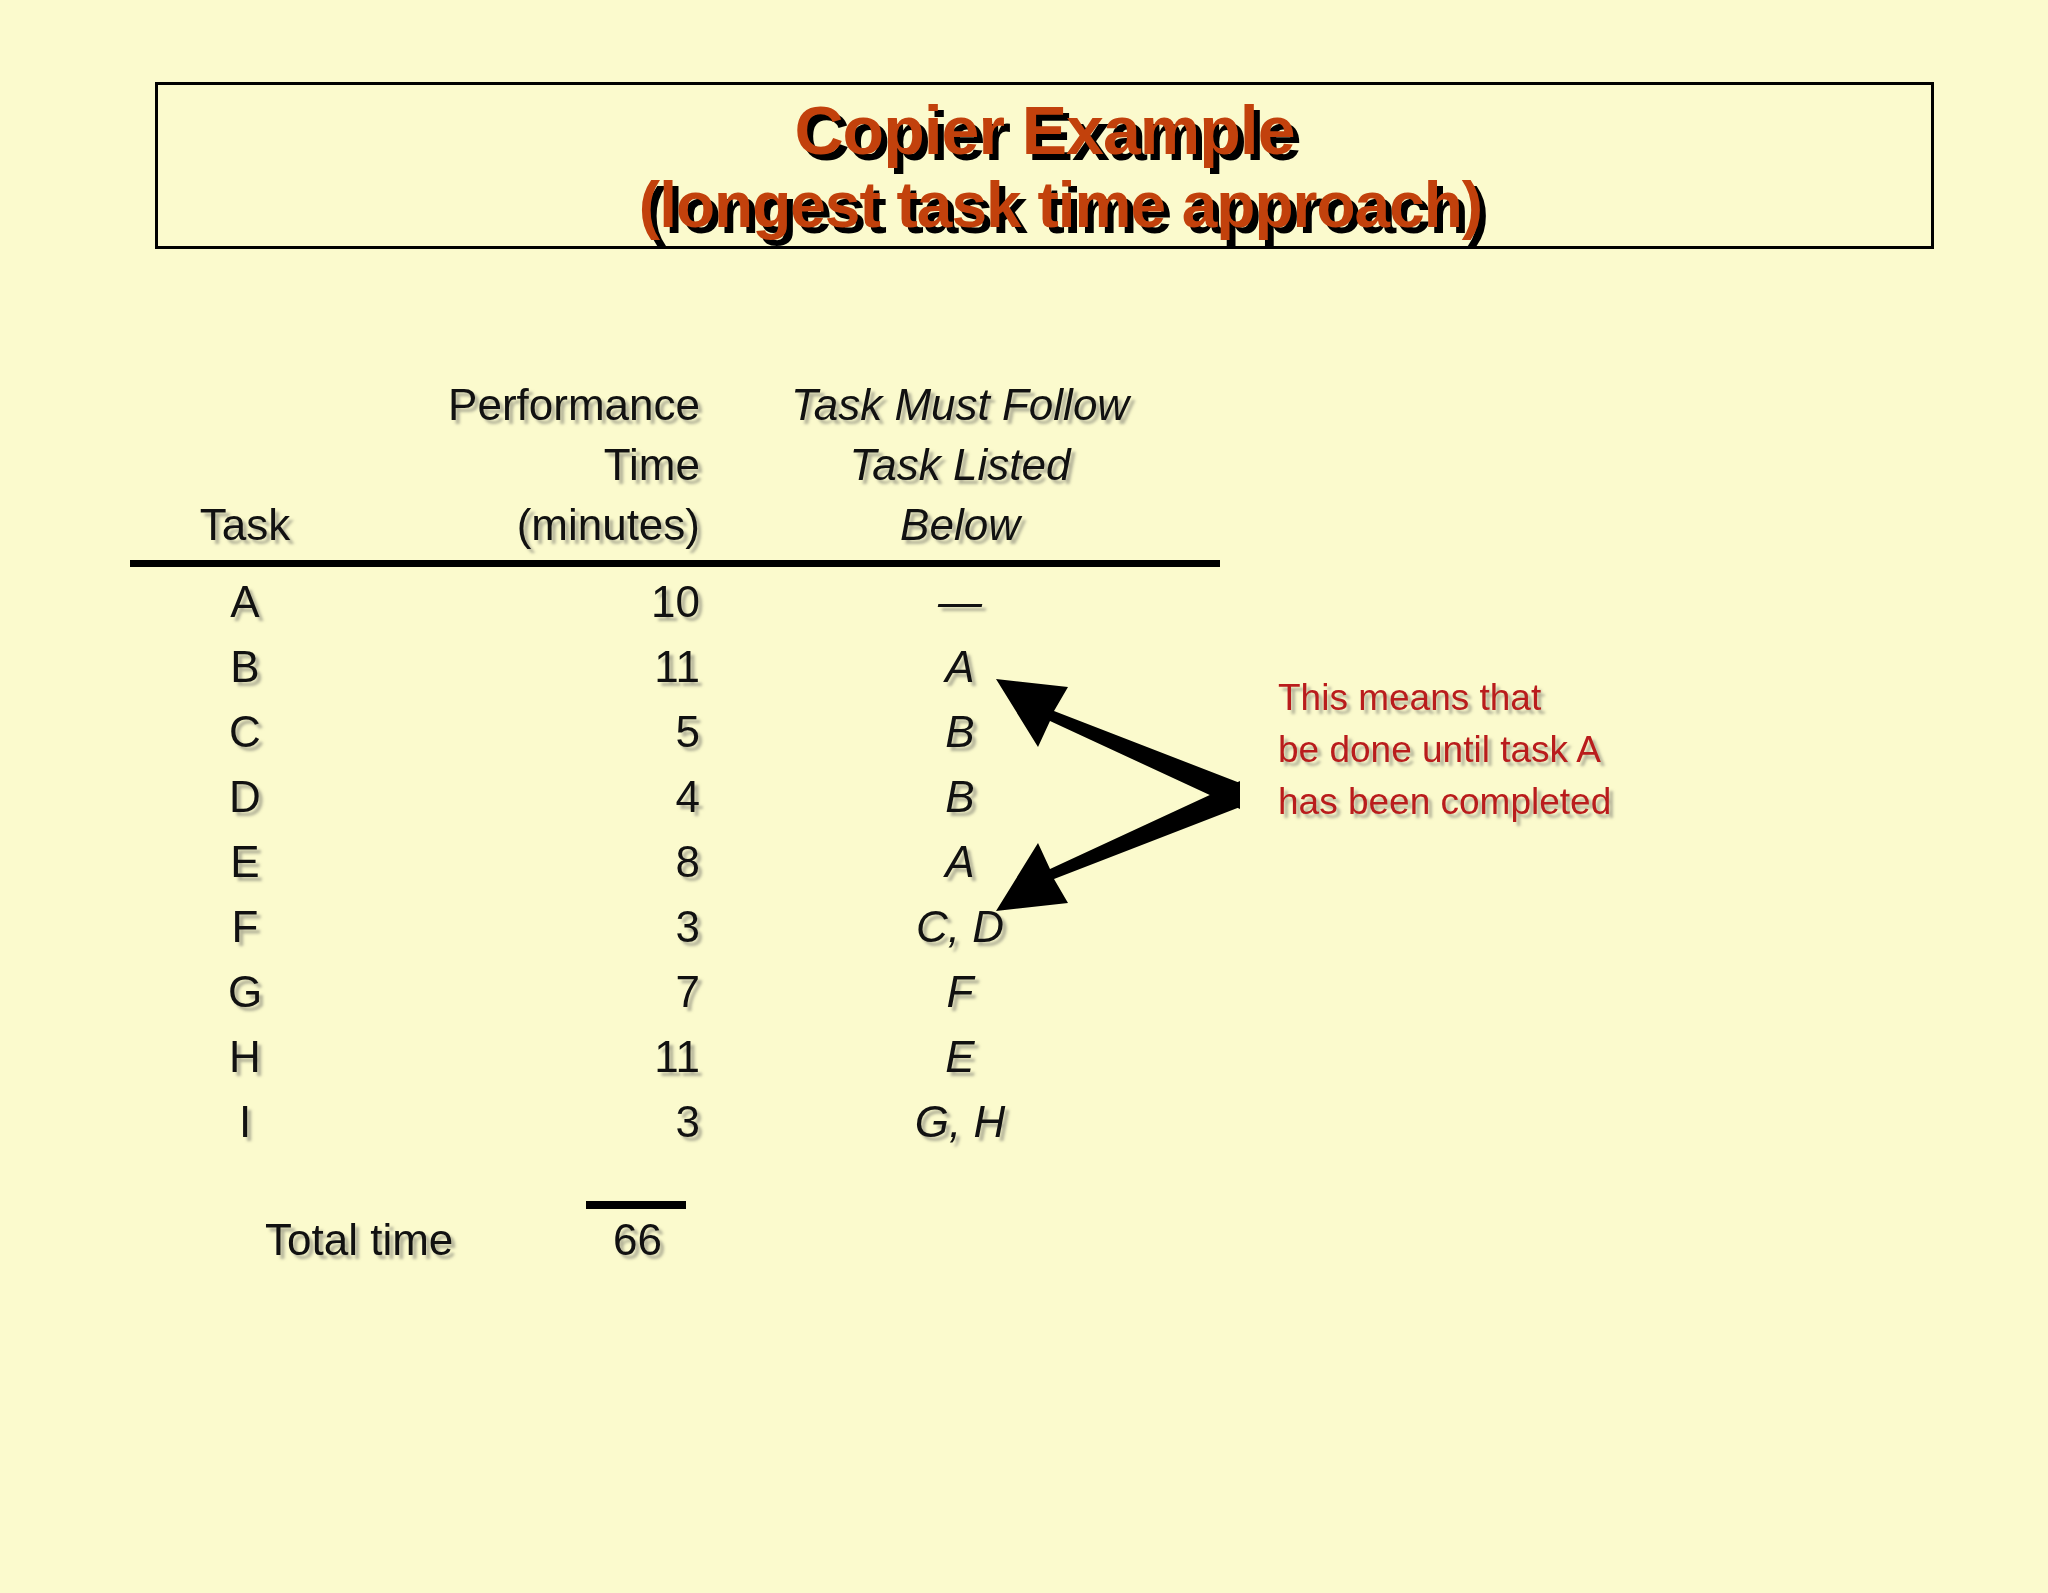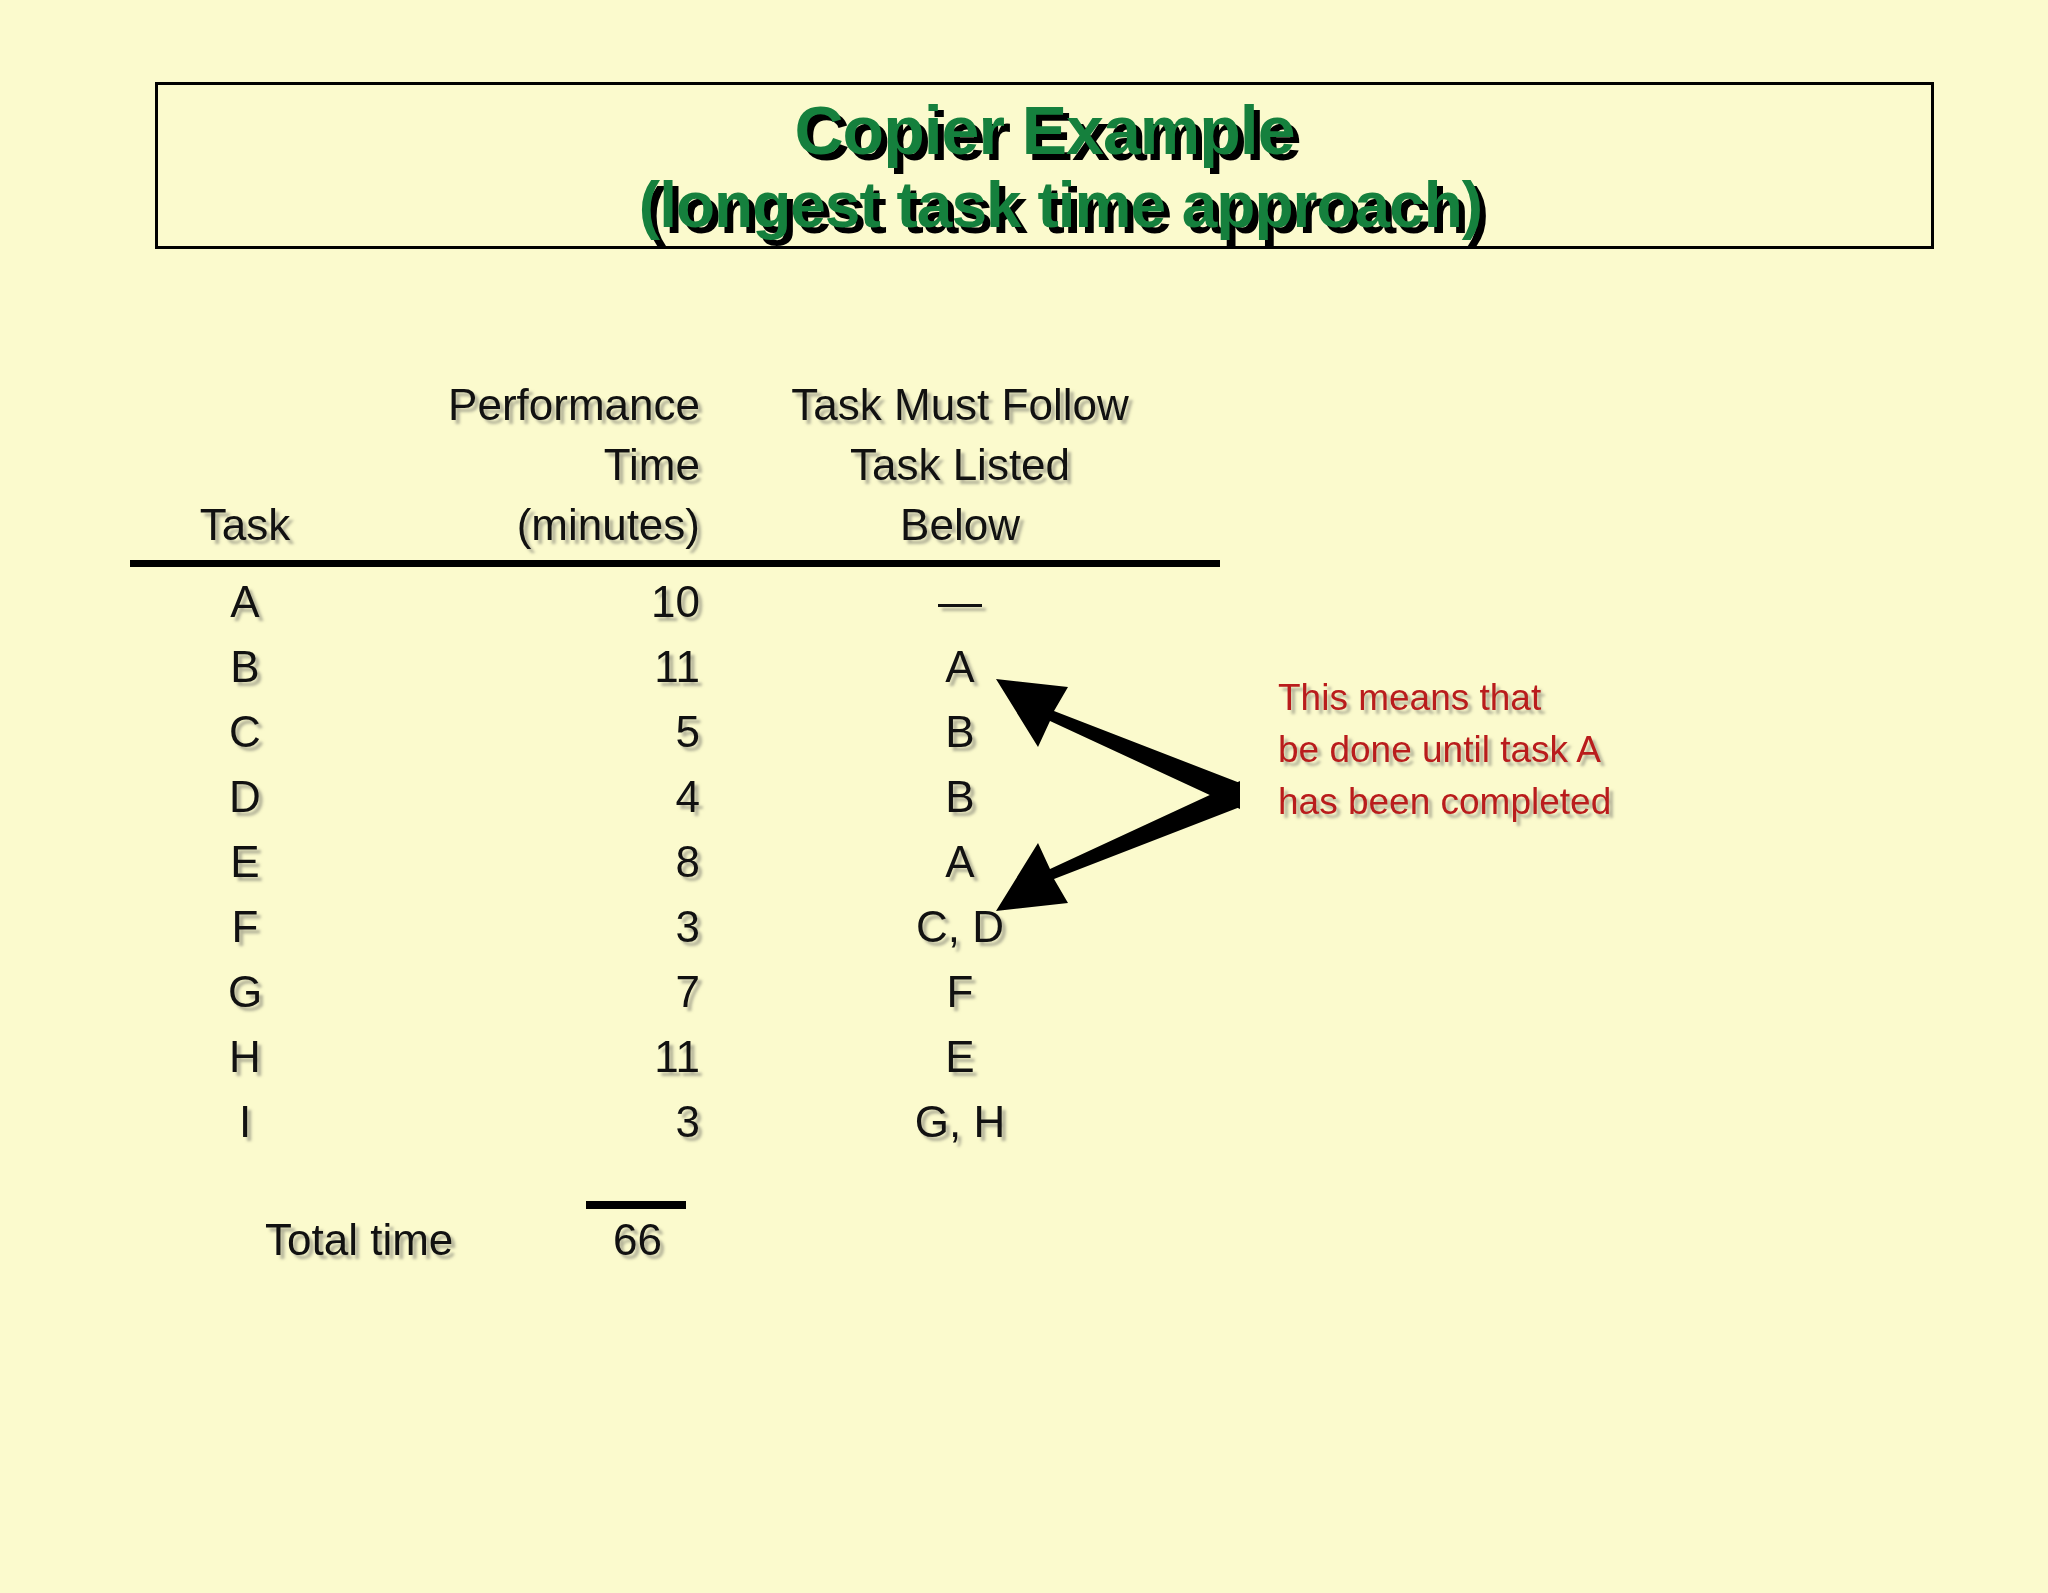--- a/index.html
+++ b/index.html
@@ -26,21 +26,21 @@
     border: 3px solid #000000;
     box-sizing: border-box;
     background: transparent;
     text-align: center;
     display: flex;
     flex-direction: column;
     align-items: center;
     justify-content: center;
   }
   .title-line {
-    color: #15803d;
+    color: #c2410c;
     font-weight: bold;
     font-size: 68px;
     line-height: 78px;
     letter-spacing: -1px;
     text-shadow: 6px 6px 0 #000000;
     white-space: nowrap;
   }
   .title-line.sub {
     font-size: 64px;
     line-height: 72px;
@@ -60,21 +60,21 @@
     font-size: 44px;
     color: #111111;
     text-shadow: 4px 4px 3px rgba(120,120,110,0.55);
   }
   .tbl th, .tbl td {
     padding: 0;
     font-weight: normal;
   }
   .col-task   { width: 230px; text-align: center; }
   .col-time   { width: 340px; text-align: right; }
-  .col-follow { width: 520px; text-align: center; }
+  .col-follow { width: 520px; text-align: center; font-style: italic; }
 
   .hdr-cell {
     vertical-align: bottom;
     line-height: 60px;
     padding-bottom: 8px;
     white-space: pre-line;
   }
 
   .rule-row td {
     padding: 0;

